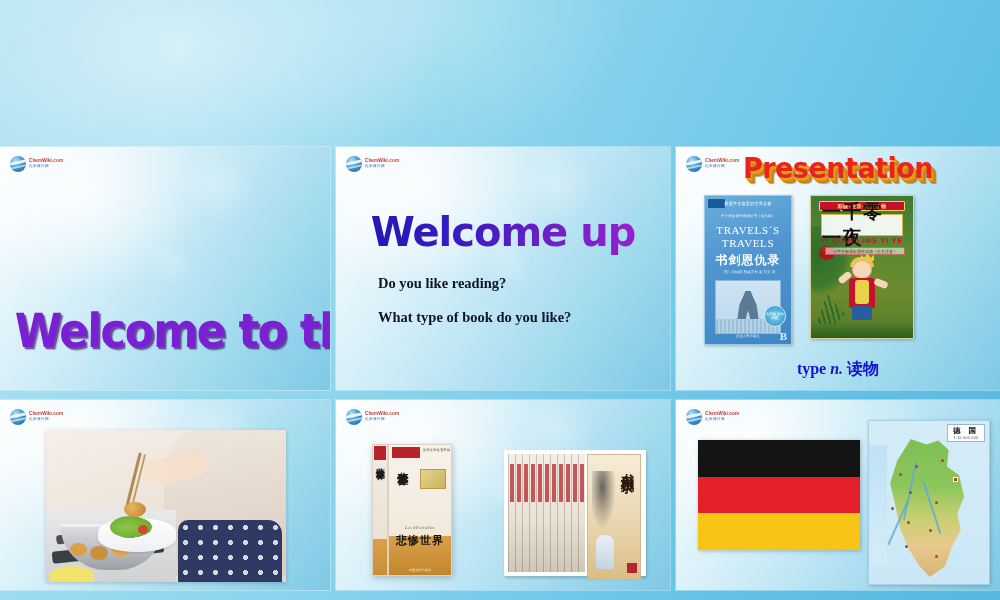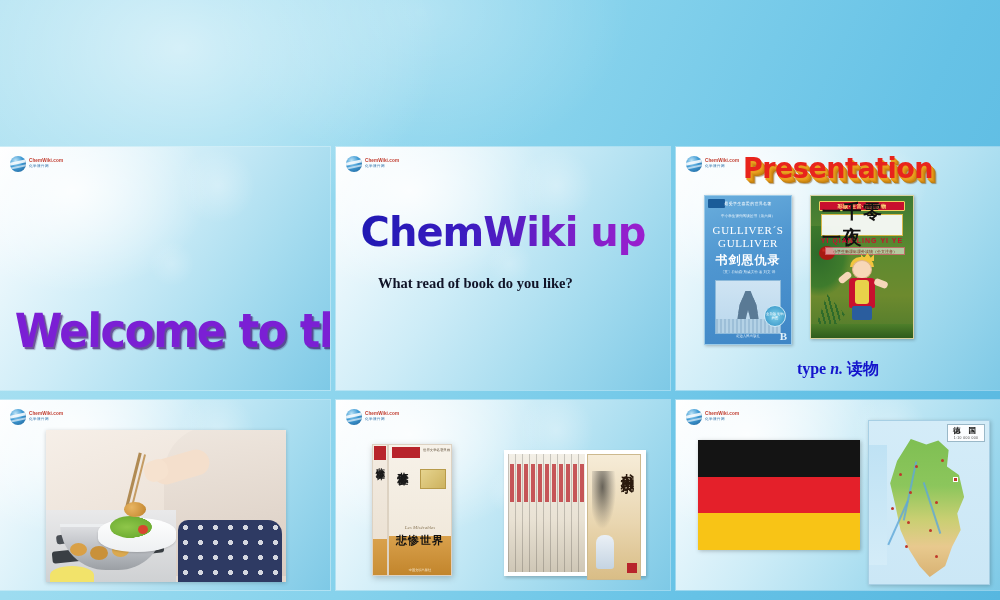--- a/index.html
+++ b/index.html
@@ -332,43 +332,44 @@
     </div>
 
     <div class="slide s2">
       <div class="logo">
         <span class="globe"></span>
         <span class="ltxt">
           <span class="l1">ChemWiki.com</span>
           <span class="l2">化学课件网</span>
         </span>
       </div>
-      <div class="warming">ChemWiki up</div>
+      <div class="warming">Welcome up</div>
       <div class="q-list">
-        <p>What read of book do you like?</p>
+        <p>Do you like reading?</p>
+        <p>What type of book do you like?</p>
       </div>
     </div>
 
     <div class="slide s3">
       <div class="logo">
         <span class="globe"></span>
         <span class="ltxt">
           <span class="l1">ChemWiki.com</span>
           <span class="l2">化学课件网</span>
         </span>
       </div>
       <div class="presentation">Presentation</div>
 
       <div class="book-row">
 
         <div class="bk-gulliver">
           <span class="tag"></span>
           <div class="top-cn">最受学生喜爱的世界名著</div>
           <div class="sub-cn">中小学生课外阅读丛书（第六辑）</div>
-          <div class="en">GULLIVER´S GULLIVER</div>
+          <div class="en">TRAVELS´S TRAVELS</div>
           <div class="cn">书剑恩仇录</div>
           <div class="auth">〔英〕乔纳森·斯威夫特 著   刘文 译</div>
           <div class="illus">
             <span class="fig"></span>
             <span class="ground"></span>
           </div>
           <div class="badge">全新版 彩色插图</div>
           <div class="pub">延边人民出版社</div>
           <div class="letter">B</div>
         </div>

